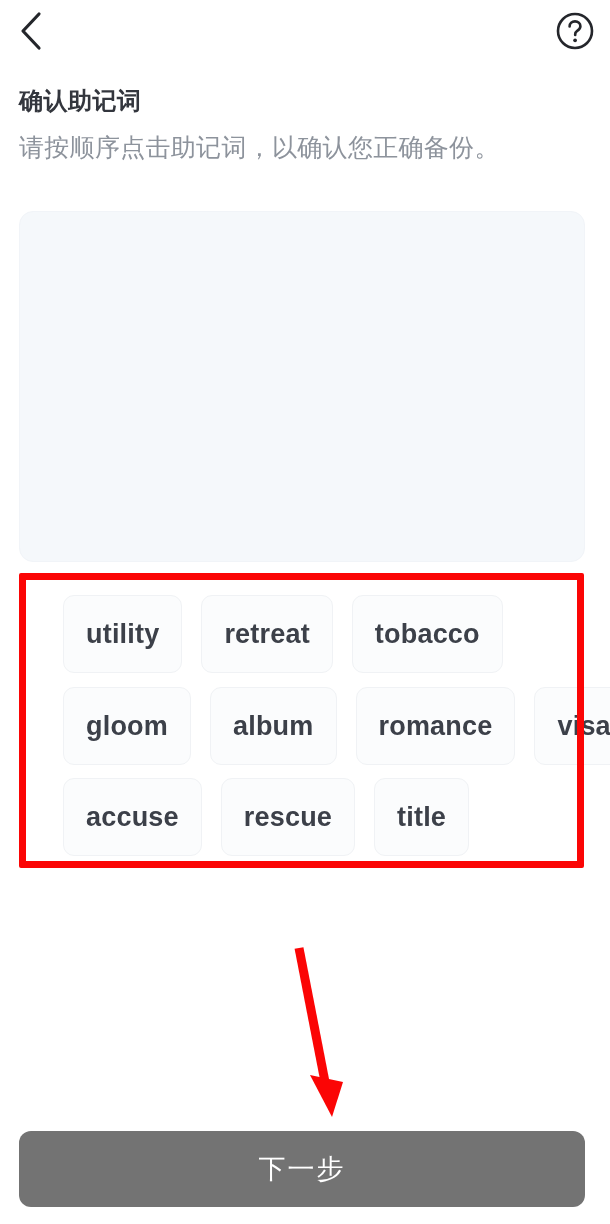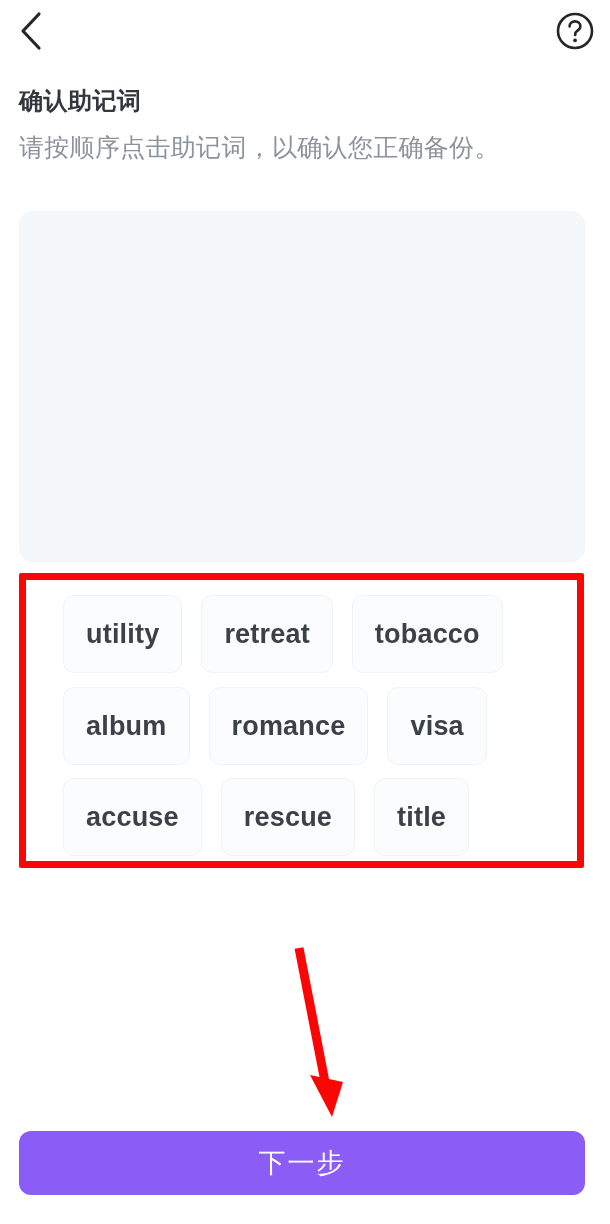--- a/index.html
+++ b/index.html
@@ -155,22 +155,22 @@
     height: 195px;
     pointer-events: none;
   }
 
   
   .next-btn {
     position: absolute;
     left: 19px;
     top: 1131px;
     width: 566px;
-    height: 64px;
-    background: #8b5cf6;
+    height: 76px;
+    background: #737373;
     border: none;
     border-radius: 12px;
     color: #ffffff;
     font-size: 27px;
     font-family: Liberation Mono, monospace;
     letter-spacing: 2px;
     cursor: default;
     display: flex;
     align-items: center;
     justify-content: center;
@@ -208,20 +208,21 @@
 
   <div class="word-bank">
 
     <div class="word-row r1">
       <div class="word-chip">utility</div>
       <div class="word-chip">retreat</div>
       <div class="word-chip">tobacco</div>
     </div>
 
     <div class="word-row r2">
+      <div class="word-chip">gloom</div>
       <div class="word-chip">album</div>
       <div class="word-chip">romance</div>
       <div class="word-chip">visa</div>
     </div>
 
     <div class="word-row r3">
       <div class="word-chip">accuse</div>
       <div class="word-chip">rescue</div>
       <div class="word-chip">title</div>
     </div>

